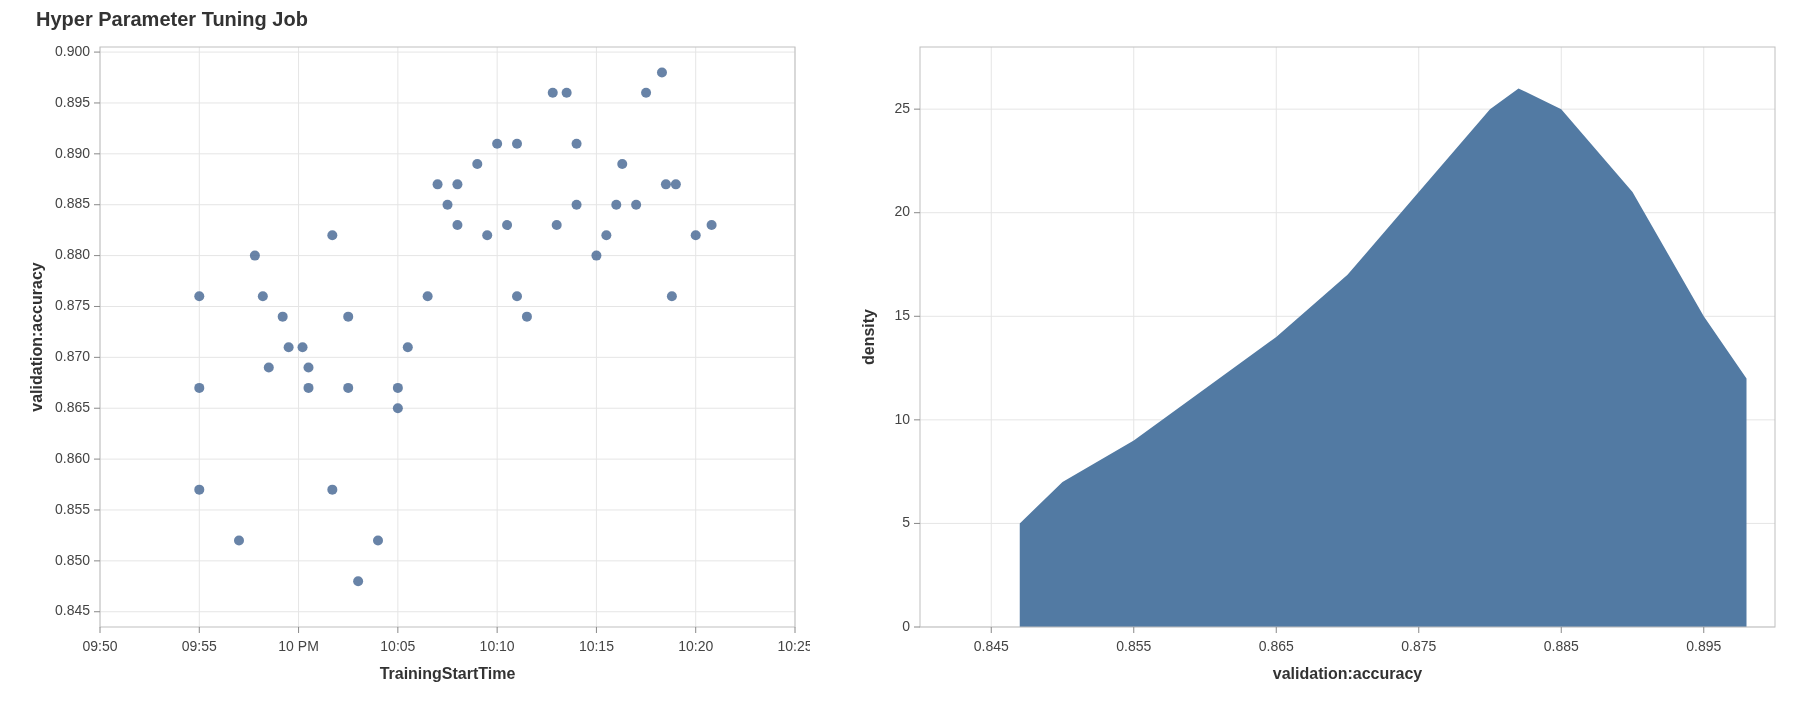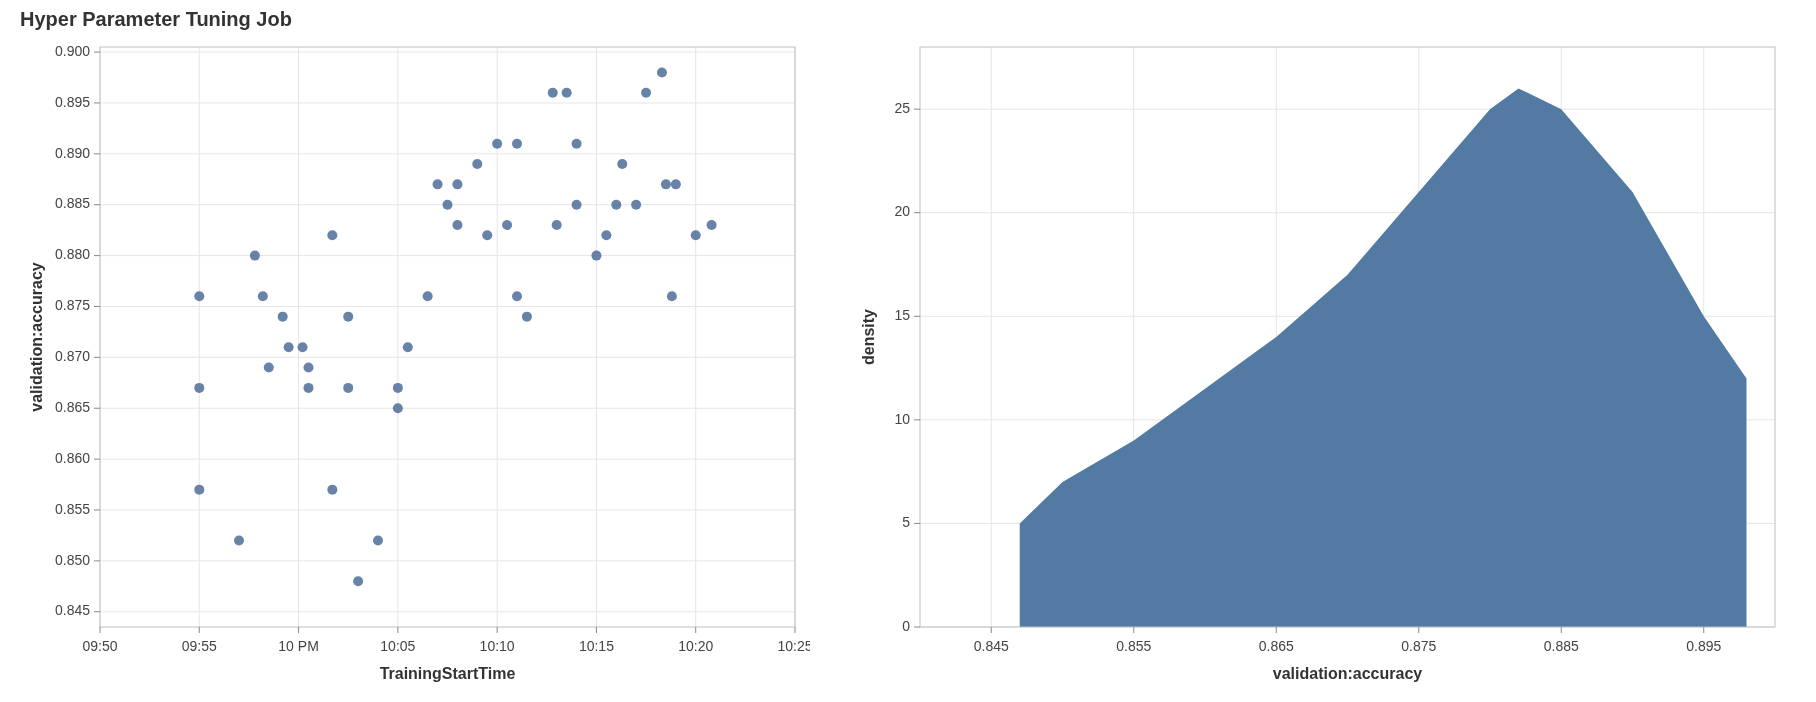--- a/index.html
+++ b/index.html
@@ -12,21 +12,21 @@
   .page {
     width: 1816px;
     height: 702px;
     position: relative;
     box-sizing: border-box;
     padding: 8px 20px 20px 20px;
   }
   .title {
     font-weight: 700;
     font-size: 20px;
-    margin: 0 0 6px 0;
+    margin: 0 0 6px 16px;
   }
   .charts {
     display: flex;
     gap: 40px;
   }
   .chart-box {
     position: relative;
   }
   svg { display: block; }
   .axis-label {

